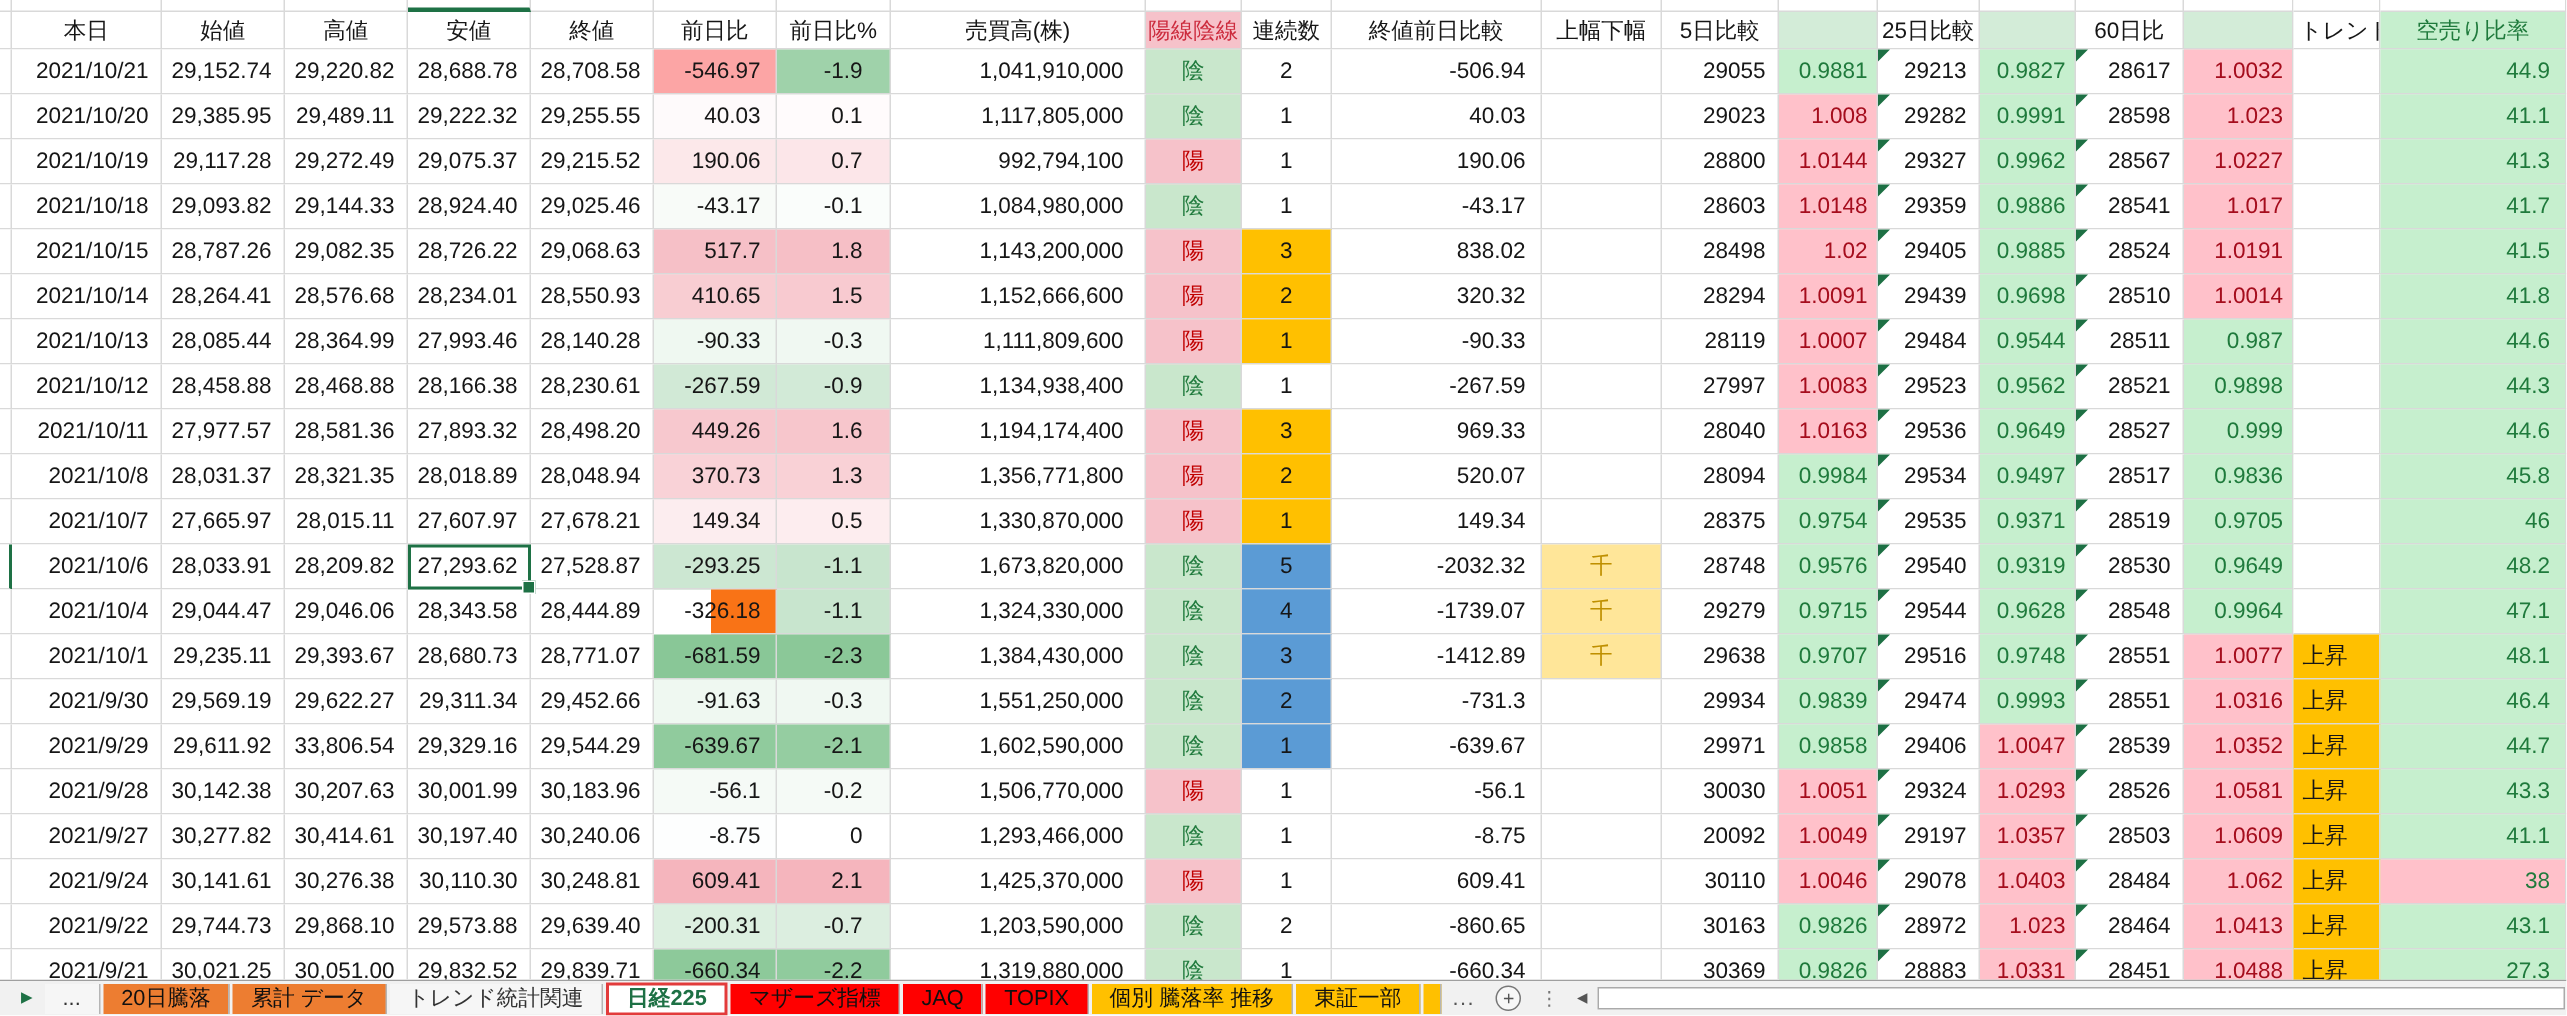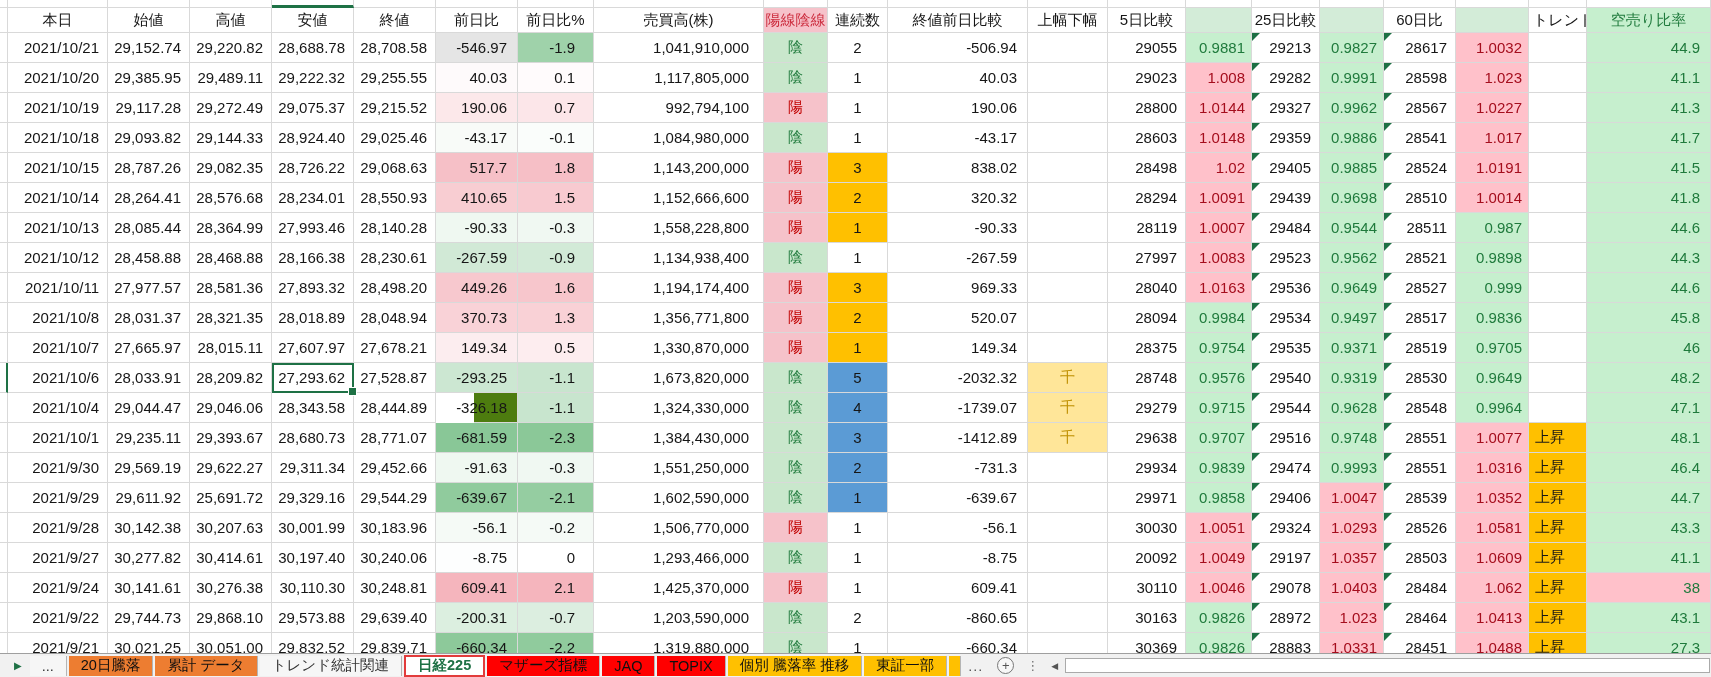--- a/index.html
+++ b/index.html
@@ -119,21 +119,21 @@
       <div class="cell hcell a-l pl4 clip">トレンド</div>
       <div class="cell hcell h-short">空売り比率</div>
     </div>
     <div class="row drow">
       <div class="cell rowhdr"></div>
       <div class="cell a-r p8">2021/10/21</div>
       <div class="cell a-r p8">29,152.74</div>
       <div class="cell a-r p8">29,220.82</div>
       <div class="cell a-r p8">28,688.78</div>
       <div class="cell a-r p8">28,708.58</div>
-      <div class="cell a-r p10" style="background: #e5e5e5;">-546.97</div>
+      <div class="cell a-r p10" style="background: #fca5a5;">-546.97</div>
       <div class="cell a-r p16" style="background: rgb(159, 210, 170);">-1.9</div>
       <div class="cell a-r p14">1,041,910,000</div>
       <div class="cell a-c candle-dn">陰</div>
       <div class="cell a-c">2</div>
       <div class="cell a-r p10">-506.94</div>
       <div class="cell a-c"></div>
       <div class="cell a-r p8">29055</div>
       <div class="cell a-r p6 good">0.9881</div>
       <div class="cell a-r p8 tri">29213</div>
       <div class="cell a-r p6 good">0.9827</div>
@@ -259,21 +259,21 @@
     </div>
     <div class="row drow">
       <div class="cell rowhdr"></div>
       <div class="cell a-r p8">2021/10/13</div>
       <div class="cell a-r p8">28,085.44</div>
       <div class="cell a-r p8">28,364.99</div>
       <div class="cell a-r p8">27,993.46</div>
       <div class="cell a-r p8">28,140.28</div>
       <div class="cell a-r p10" style="background: rgb(239, 248, 241);">-90.33</div>
       <div class="cell a-r p16" style="background: rgb(240, 248, 242);">-0.3</div>
-      <div class="cell a-r p14">1,558,228,800</div>
+      <div class="cell a-r p14">1,111,809,600</div>
       <div class="cell a-c candle-up">陽</div>
       <div class="cell a-c stk-orange">1</div>
       <div class="cell a-r p10">-90.33</div>
       <div class="cell a-c"></div>
       <div class="cell a-r p8">28119</div>
       <div class="cell a-r p6 bad">1.0007</div>
       <div class="cell a-r p8 tri">29484</div>
       <div class="cell a-r p6 good">0.9544</div>
       <div class="cell a-r p8 tri">28511</div>
       <div class="cell a-r p6 good">0.987</div>
@@ -395,21 +395,21 @@
       <div class="cell a-l pl6"></div>
       <div class="cell a-r p10 short">48.2</div>
     </div>
     <div class="row drow">
       <div class="cell rowhdr"></div>
       <div class="cell a-r p8">2021/10/4</div>
       <div class="cell a-r p8">29,044.47</div>
       <div class="cell a-r p8">29,046.06</div>
       <div class="cell a-r p8">28,343.58</div>
       <div class="cell a-r p8">28,444.89</div>
-      <div class="cell a-r p10" style="background: #4d7c0f; margin-left: 38px;">-326.18</div>
+      <div class="cell a-r p10" style="background: #f97316; margin-left: 38px;">-326.18</div>
       <div class="cell a-r p16" style="background: rgb(200, 229, 206);">-1.1</div>
       <div class="cell a-r p14">1,324,330,000</div>
       <div class="cell a-c candle-dn">陰</div>
       <div class="cell a-c stk-blue">4</div>
       <div class="cell a-r p10">-1739.07</div>
       <div class="cell a-c note">千</div>
       <div class="cell a-r p8">29279</div>
       <div class="cell a-r p6 good">0.9715</div>
       <div class="cell a-r p8 tri">29544</div>
       <div class="cell a-r p6 good">0.9628</div>
@@ -461,21 +461,21 @@
       <div class="cell a-r p6 good">0.9993</div>
       <div class="cell a-r p8 tri">28551</div>
       <div class="cell a-r p6 bad">1.0316</div>
       <div class="cell a-l pl6 trend-on">上昇</div>
       <div class="cell a-r p10 short">46.4</div>
     </div>
     <div class="row drow">
       <div class="cell rowhdr"></div>
       <div class="cell a-r p8">2021/9/29</div>
       <div class="cell a-r p8">29,611.92</div>
-      <div class="cell a-r p8">25,691.72</div>
+      <div class="cell a-r p8">33,806.54</div>
       <div class="cell a-r p8">29,329.16</div>
       <div class="cell a-r p8">29,544.29</div>
       <div class="cell a-r p10" style="background: rgb(144, 203, 157);">-639.67</div>
       <div class="cell a-r p16" style="background: rgb(149, 205, 161);">-2.1</div>
       <div class="cell a-r p14">1,602,590,000</div>
       <div class="cell a-c candle-dn">陰</div>
       <div class="cell a-c stk-blue">1</div>
       <div class="cell a-r p10">-639.67</div>
       <div class="cell a-c"></div>
       <div class="cell a-r p8">29971</div>

